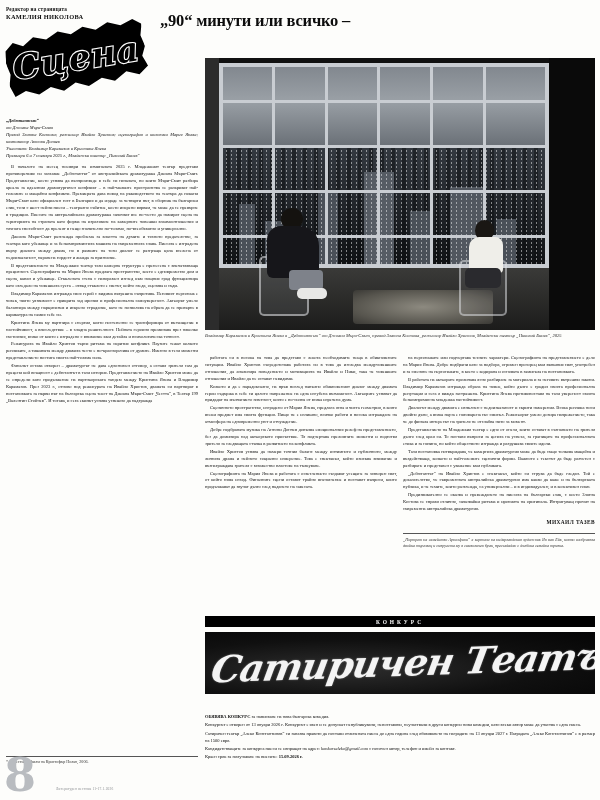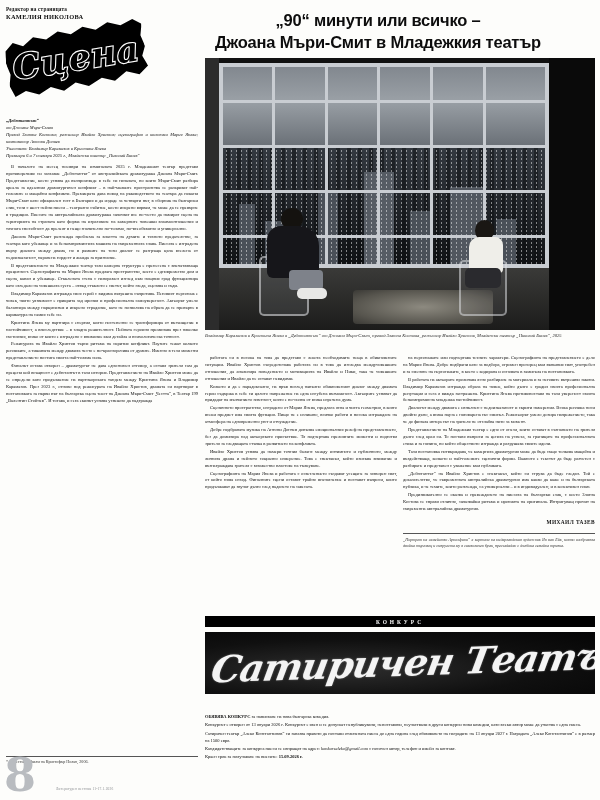--- a/index.html
+++ b/index.html
@@ -33,24 +33,23 @@
     font-family:"DejaVu Serif", serif;
     font-size:34px;font-weight:bold;font-style:italic;
     color:#000;
     -webkit-text-stroke:2.2px #fff;
     paint-order:stroke fill;
     letter-spacing:1px;
   }
 
   .headline{
     position:absolute;left:160px;top:10px;width:436px;
-    font-family:Liberation Sans, sans-serif;
+    font-family:Liberation Serif, serif;
     font-weight:bold;font-size:16.5px;line-height:1.32;
     letter-spacing:-.2px;
-    text-align:center;
   }
 
   
   .photo-wrap{position:absolute;left:205px;top:58px;width:390px;height:272px;}
   .photo{position:absolute;inset:0;background:#111;overflow:hidden;}
   .wall-left{position:absolute;left:0;top:0;width:14px;height:100%;background:#2c2c2c;}
   .wall-right{position:absolute;right:0;top:0;width:46px;height:100%;background:#0a0a0a;}
   .window{position:absolute;left:14px;top:5px;width:330px;height:205px;background:#2a2e33;}
   .sky{position:absolute;left:0;top:0;width:100%;height:46%;
     background:linear-gradient(180deg,#7f858c 0%,#9aa0a6 40%,#5e646b 100%);}
@@ -174,21 +173,20 @@
       <div class="editor-line2">КАМЕЛИЯ НИКОЛОВА</div>
     </div>
 
     <div class="scena-badge">
       <div class="scena-shape"></div>
       <div class="scena-text">Сцена</div>
     </div>
 
     <div class="headline">
       <div>„90“ минути или всичко –</div>
-      <div>Джоана Мъри-Смит в Младежкия театър</div>
     </div>
   </div>
 
   <div class="photo-wrap">
     <div class="photo">
       <div class="wall-left"></div>
       <div class="wall-right"></div>
       <div class="window">
         <div class="sky"></div>
         <div class="city">

